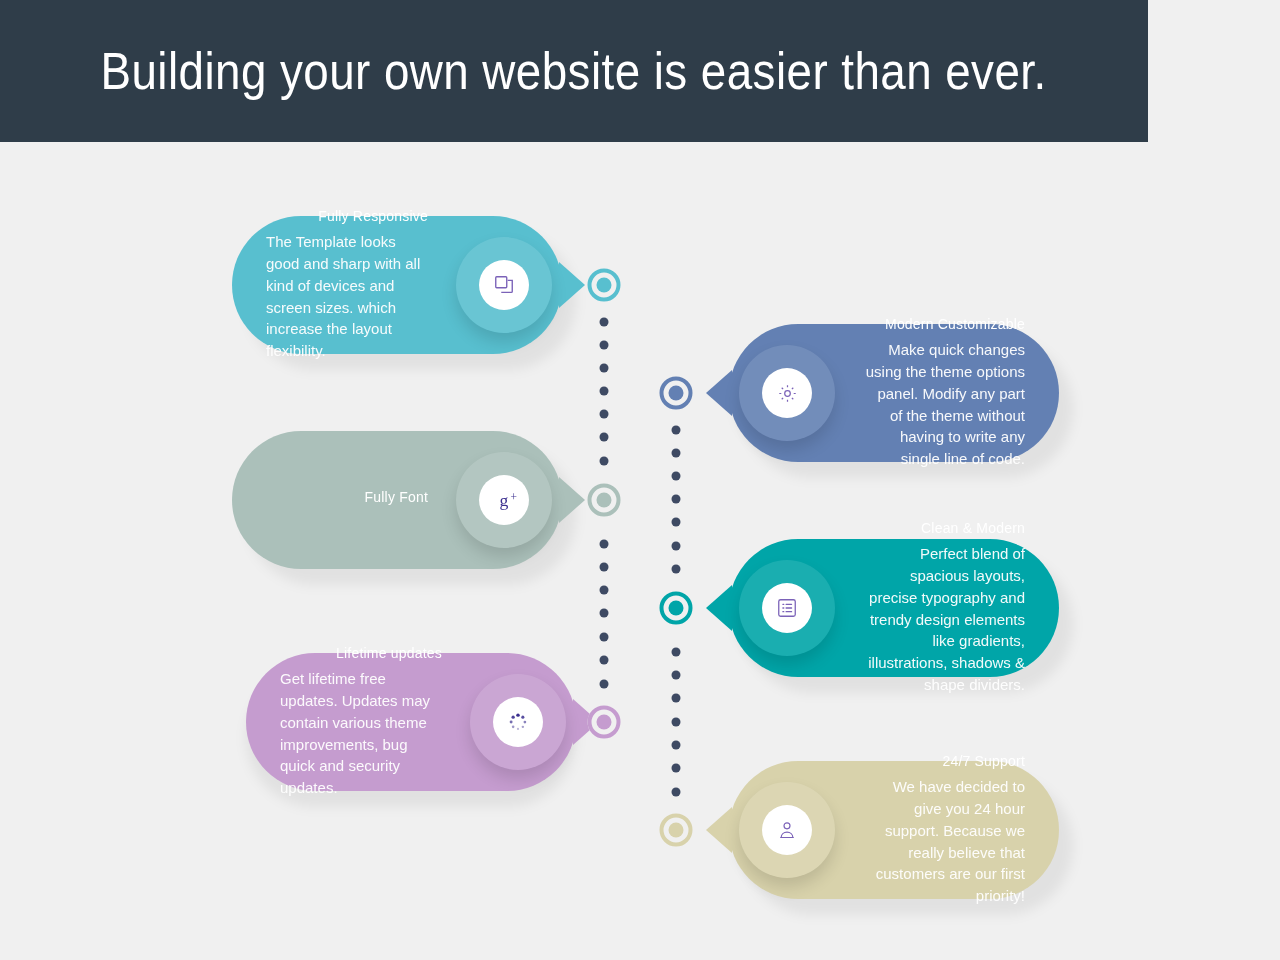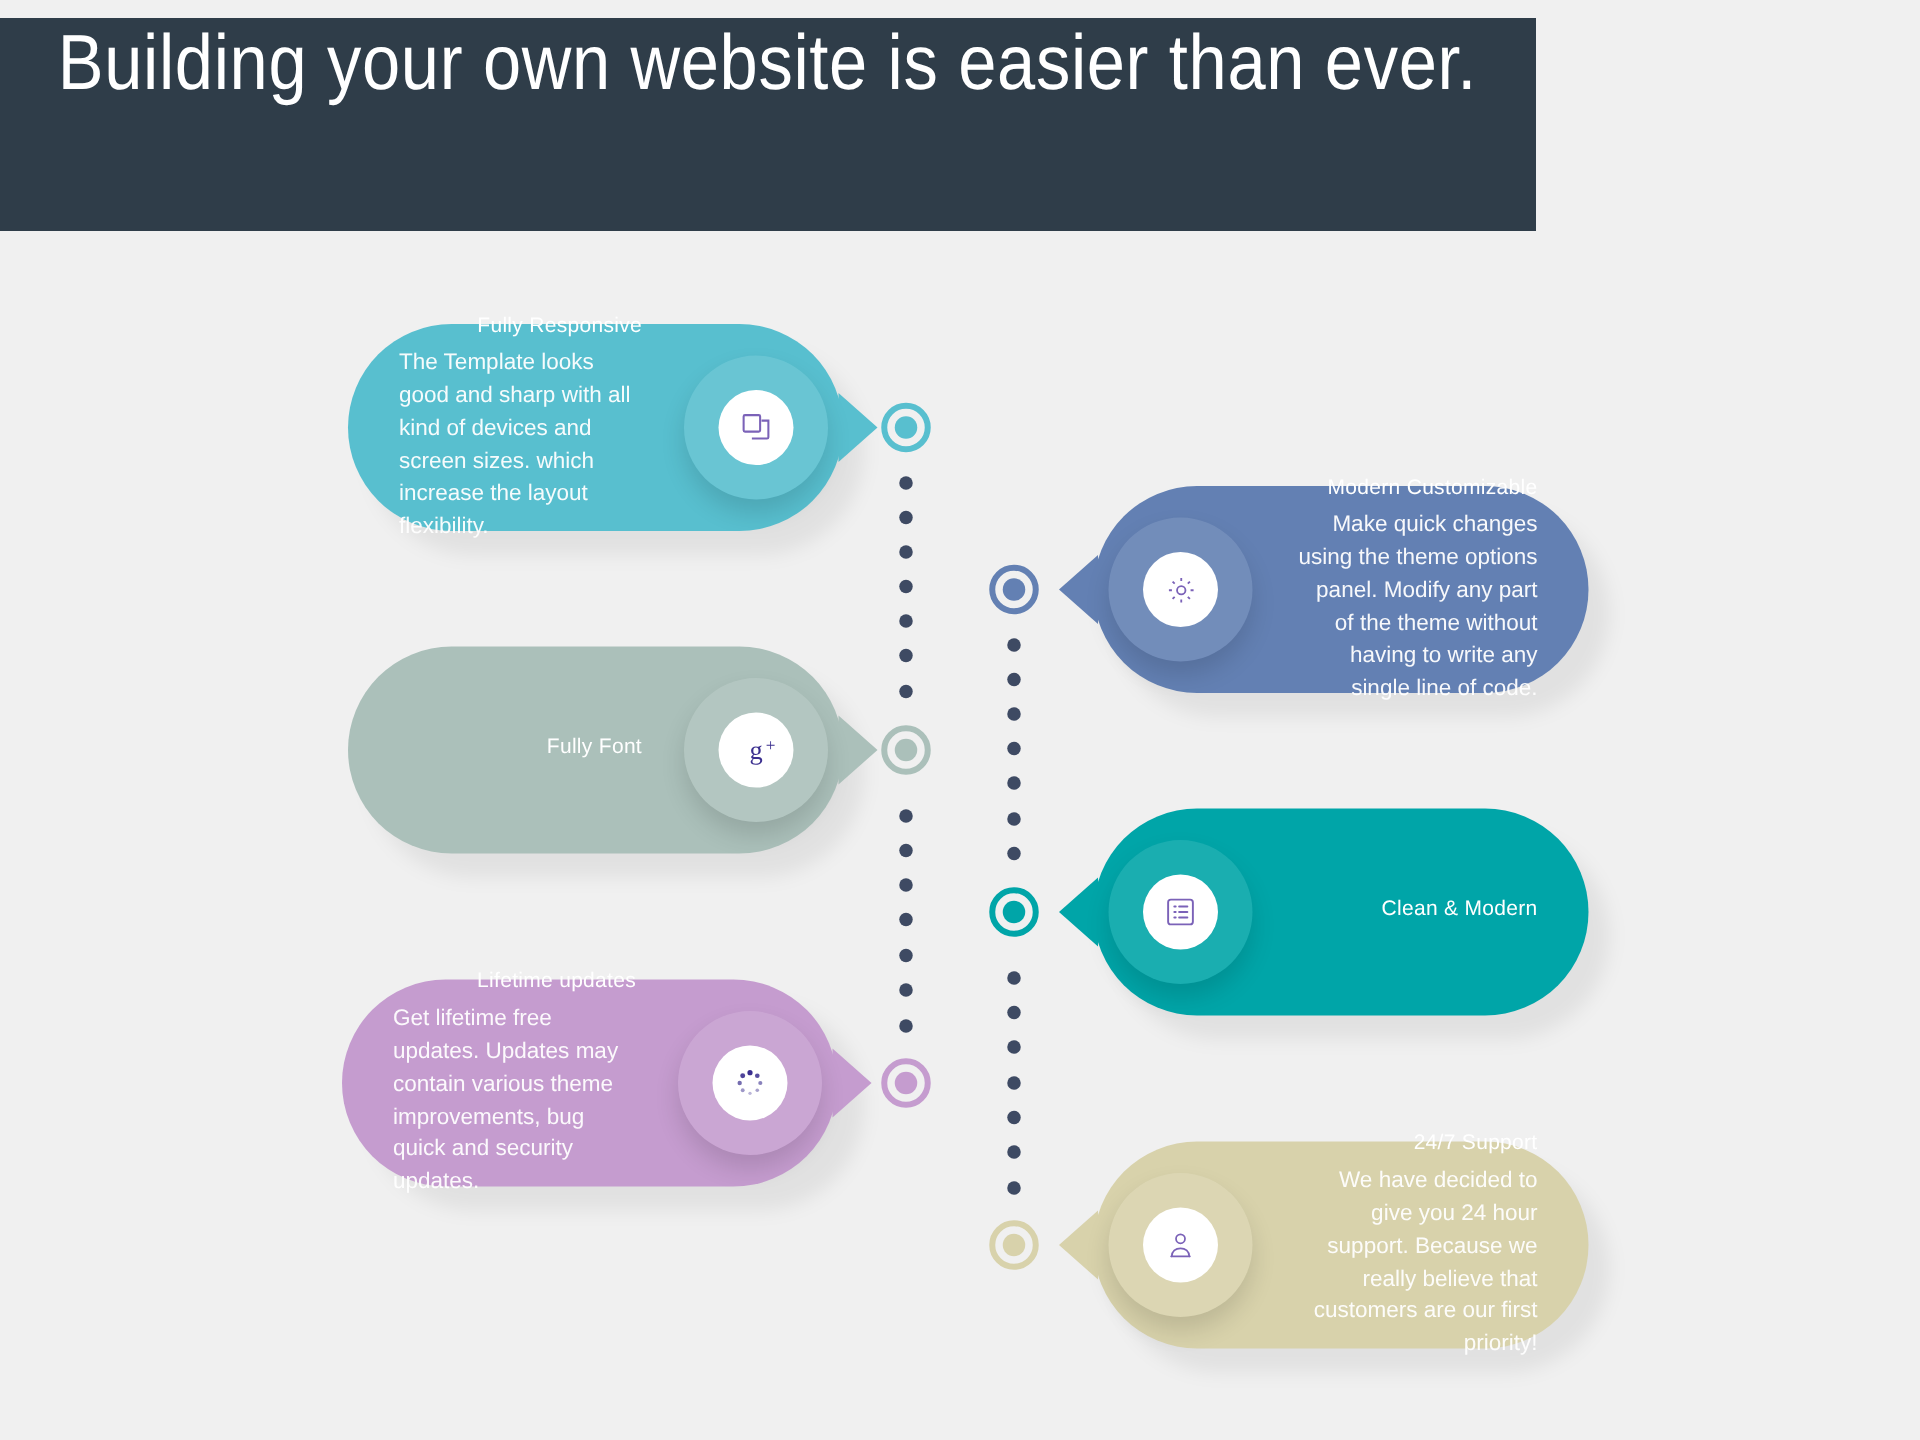--- a/index.html
+++ b/index.html
@@ -6,24 +6,24 @@
   html, body {
     width: 1280px; height: 960px;
     background: #f0f0f0;
     font-family: "Liberation Sans", sans-serif;
     overflow: hidden;
   }
   .stage { position: relative; width: 1280px; height: 960px; background: #f0f0f0; }
 
   
   .header {
-    position: absolute; left: 0; top: 12px;
-    width: 1024px; height: 142px;
+    position: absolute; left: 0; top: 0;
+    width: 1148px; height: 142px;
     background: #2f3d49;
-    display: flex; justify-content: center;
+    display: flex; align-items: center; justify-content: center;
   }
   .header-title {
     color: #ffffff;
     font-size: 52px;
     font-weight: 400;
     letter-spacing: 0.5px;
     transform: scaleX(0.88);
     white-space: nowrap;
   }
 
@@ -234,24 +234,25 @@
           <div class="icon-disc"></div>
           <div class="icon-white">
             <svg width="22" height="22" viewBox="0 0 24 24" fill="none" stroke="#7b62b8" stroke-width="1.4">
               <rect x="3" y="3" width="18" height="18" rx="2"></rect>
               <path d="M7.5 8h1M11 8h6M7.5 12h1M11 12h6M7.5 16h1M11 16h6" stroke-linecap="round"></path>
             </svg>
           </div>
         </div>
         <div class="card-text">
           <div class="card-title">Clean &amp; Modern</div>
+          <div class="card-body">Perfect blend of spacious layouts, precise typography and trendy design elements like gradients, illustrations, shadows &amp; shape dividers.</div>
         </div>
       </div>
       <div class="card-shadow" style="left: 246px; top: 669px; width: 330px; height: 138px;"></div>
-      <div class="card left" style="left: 228px; top: 653px; background: rgb(197, 156, 207); color: rgb(197, 156, 207);">
+      <div class="card left" style="left: 246px; top: 653px; background: rgb(197, 156, 207); color: rgb(197, 156, 207);">
         <div class="card-tail"></div>
         <div class="icon-cluster">
           <div class="icon-disc"></div>
           <div class="icon-white">
             <svg width="22" height="22" viewBox="0 0 24 24" fill="#3b2f8f">
               <circle cx="12" cy="4.5" r="1.9" opacity="1"></circle>
               <circle cx="17.3" cy="6.7" r="1.7" opacity=".85"></circle>
               <circle cx="19.5" cy="12" r="1.5" opacity=".6"></circle>
               <circle cx="17.3" cy="17.3" r="1.3" opacity=".45"></circle>
               <circle cx="12" cy="19.5" r="1.2" opacity=".35"></circle>

